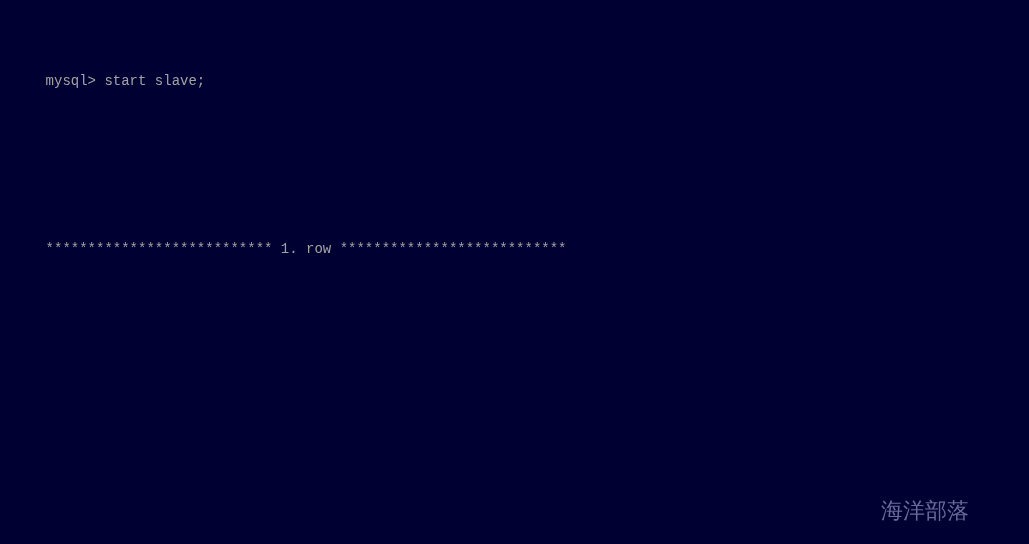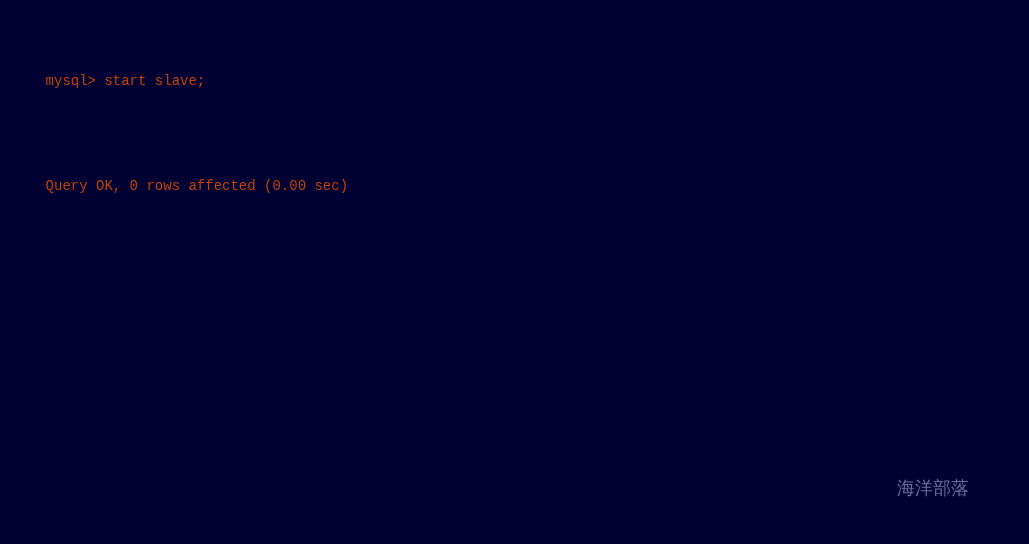--- a/index.html
+++ b/index.html
@@ -18,42 +18,42 @@
       overflow: hidden;
       position: relative;
     }
 
     .terminal {
       padding: 8px 12px;
       line-height: 1.5;
       white-space: pre;
     }
 
-    .white { color: #c2410c; }
+    .white { color: #a3a3a3; }
 
     .watermark {
       position: absolute;
-      bottom: 44px;
+      bottom: 18px;
       right: 60px;
       color: rgba(150, 150, 200, 0.7);
-      font-size: 18px;
+      font-size: 22px;
       font-family: serif;
     }
   </style>
 </head>
 <body>
 
 <div class="terminal">
   <div>
     <span class="white">mysql&gt; start slave;</span>
   </div>
+  <div>&nbsp;</div>
   <div>
-    <span class="white">Query OK, 0 rows affected (0.00 sec)</span>
+    <span class="white">*************************** 1. row ***************************</span>
   </div>
-  <div>&nbsp;</div>
 
   
 
   
 
   
 
   
 
   

